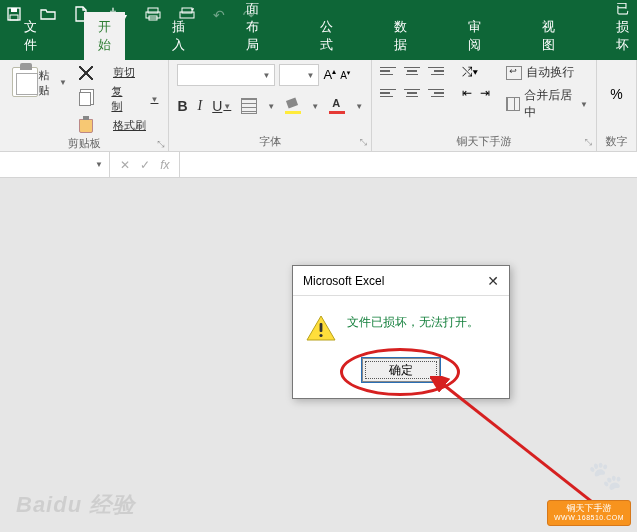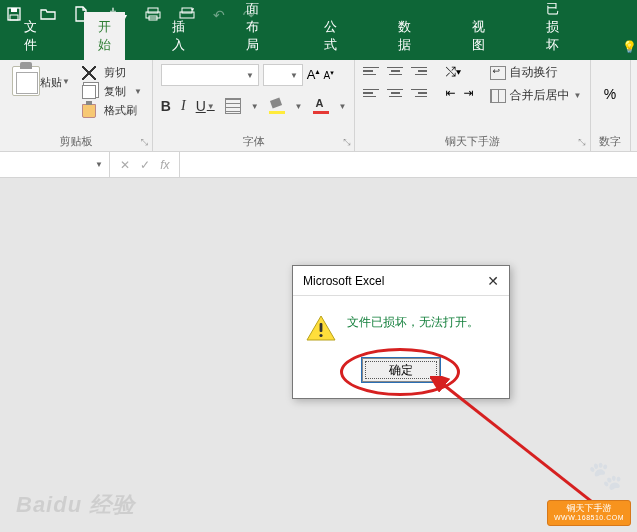--- a/index.html
+++ b/index.html
@@ -24,21 +24,21 @@
 .group-label .launcher { position: absolute; right: -4px; bottom: 1px; font-size: 9px; color: #888; cursor: pointer; }
 
 .paste-big { display: flex; flex-direction: row; align-items: center; cursor: pointer; padding: 2px 4px; }
 .paste-big .ic { width: 28px; height: 30px; background: #fff; border: 1px solid #bba; position: relative; border-radius: 2px; }
 .paste-big .ic::before { content: ""; position: absolute; top: -5px; left: 7px; width: 12px; height: 7px; background: #999; border-radius: 2px 2px 0 0; }
 .paste-big .ic::after { content: ""; position: absolute; top: 5px; left: 3px; width: 20px; height: 20px; background: #fff; border: 1px solid #aaa; }
 .paste-big .lbl { font-size: 11px; color: #333; margin-top: 2px; }
 .paste-big .caret { font-size: 8px; color: #666; }
 
 .mini-col { display: flex; flex-direction: column; gap: 2px; }
-.mini-btn { display: flex; align-items: center; gap: 8px; font-size: 11px; color: #333; cursor: pointer; padding: 1px 2px; }
+.mini-btn { display: flex; align-items: center; gap: 20px; font-size: 11px; color: #333; cursor: pointer; padding: 1px 2px; text-decoration: underline; }
 .mini-btn .ic { width: 14px; height: 14px; display: inline-block; }
 .cut-ic { background: linear-gradient(45deg, transparent 45%, #333 45%, #333 55%, transparent 55%), linear-gradient(-45deg, transparent 45%, #333 45%, #333 55%, transparent 55%); position: relative; }
 .copy-ic { background: #fff; border: 1px solid #888; box-shadow: 2px -2px 0 #fff, 2px -2px 0 1px #888; }
 .fmt-ic { background: #f7c873; border: 1px solid #b88; border-radius: 0 0 2px 2px; position: relative; }
 .fmt-ic::before { content: ""; position: absolute; top: -4px; left: 3px; width: 6px; height: 4px; background: #888; }
 .caret-sm { font-size: 8px; color: #666; }
 
 .font-top { display: flex; align-items: center; gap: 4px; margin-bottom: 6px; }
 .font-name-box { width: 98px; height: 22px; border: 1px solid #ccc; background: #fff; font-size: 12px; padding: 0 4px; display: flex; align-items: center; justify-content: space-between; }
 .font-size-box { width: 40px; height: 22px; border: 1px solid #ccc; background: #fff; font-size: 12px; padding: 0 4px; display: flex; align-items: center; justify-content: space-between; }
@@ -149,20 +149,21 @@
   <span class="qat-icon dim">↷</span>
 </div>
 
 <div class="tabs">
   <div class="tab">文件</div>
   <div class="tab active">开始</div>
   <div class="tab">插入</div>
   <div class="tab">页面布局</div>
   <div class="tab">公式</div>
   <div class="tab">数据</div>
+  <div class="tab">审阅</div>
   <div class="tab">视图</div>
   <div class="tab">文件已损坏</div>
   <div class="tell-me">
     <span>💡</span>
   </div>
 </div>
 
 <div class="ribbon">
 
   <div class="group">

